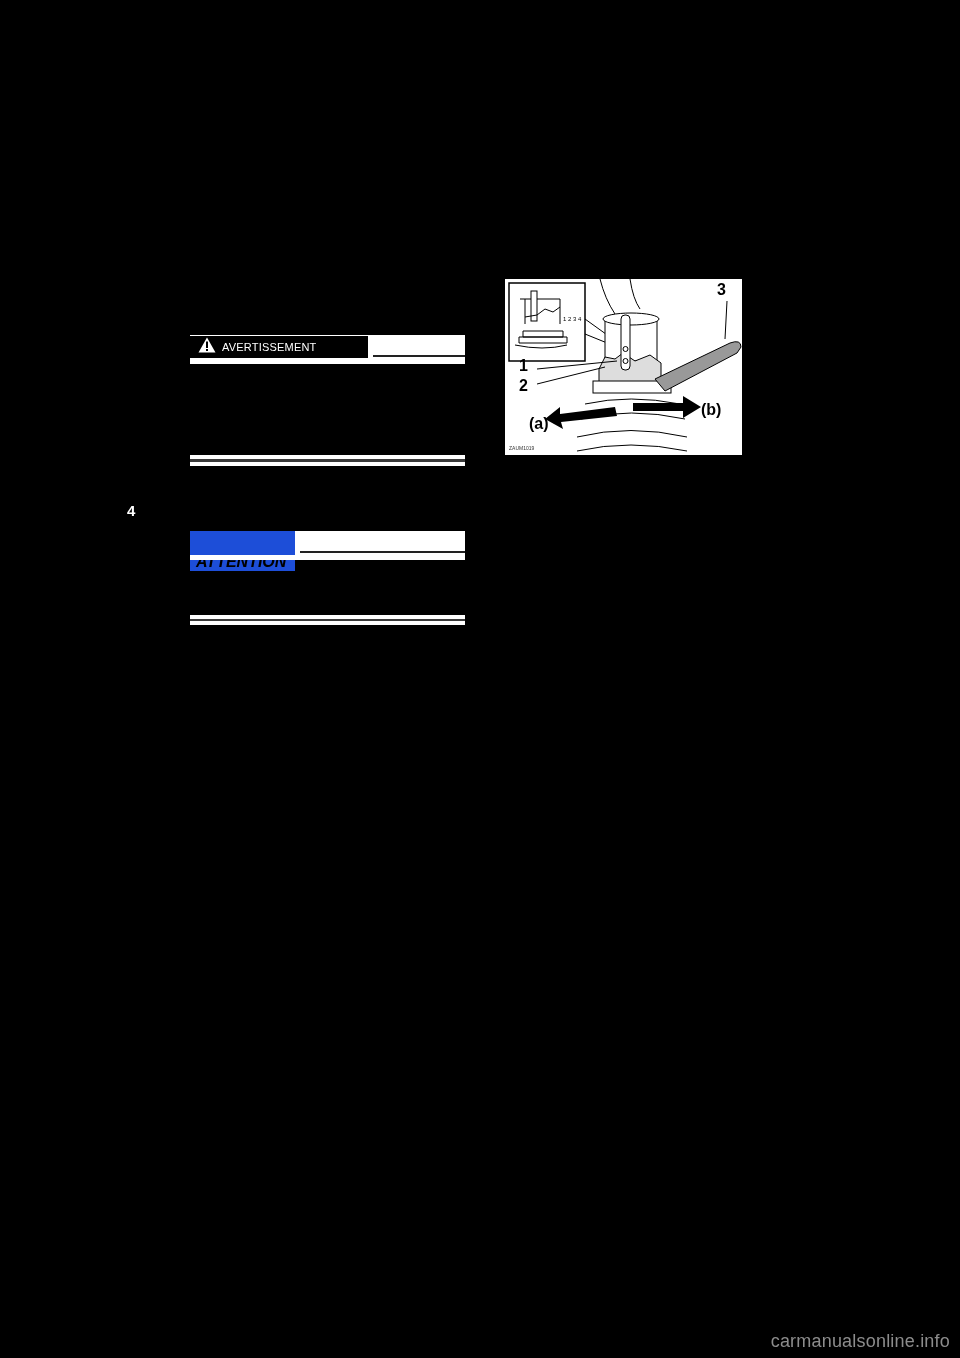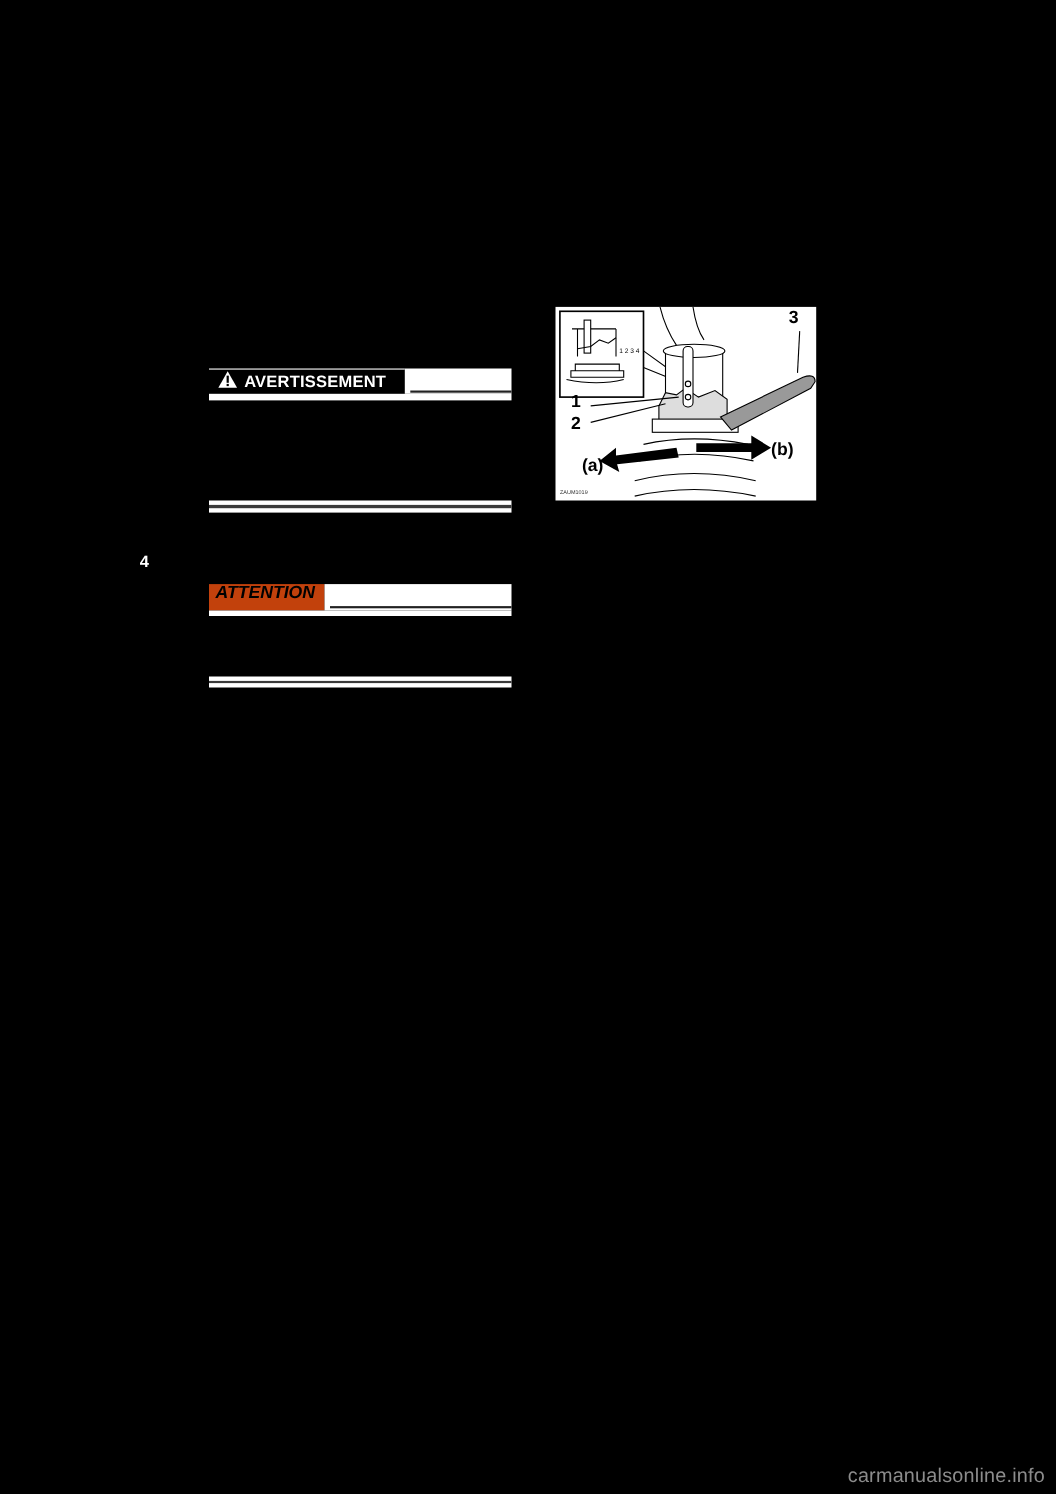--- a/index.html
+++ b/index.html
@@ -11,32 +11,32 @@
 
     
     .chapter-num { left: 127px; top: 502px; font-size: 15px; font-weight: bold; color: #fff; }
 
     
     .warn-header { left: 190px; top: 335px; width: 275px; height: 23px; }
     .warn-label {
       position: absolute; left: 0; top: 0; width: 178px; height: 23px; background: #000;
       border-top: 1px solid #fff; display: flex; align-items: center; gap: 6px; padding-left: 8px; box-sizing: border-box;
     }
-    .warn-label span.t { font-size: 15px; font-weight: bold; color: #fff; letter-spacing: 0.2px; }
+    .warn-label span.t { font-size: 11px; font-weight: normal; color: #fff; letter-spacing: 0.2px; }
     .warn-white { position: absolute; left: 178px; top: 0; width: 97px; height: 23px; background: #fff; }
     .warn-white .line { position: absolute; left: 5px; right: 0; bottom: 1px; height: 2px; background: #222; }
     .warn-under { left: 190px; top: 358px; width: 275px; height: 6px; background: #fff; }
     .warn-bottom { left: 190px; top: 455px; width: 275px; height: 11px; background: #fff; }
     .warn-bottom .mid { position: absolute; left: 0; right: 0; top: 4px; height: 3px; background: #3a3a3a; }
 
     
     .att-header { left: 190px; top: 531px; width: 275px; height: 24px; }
     .att-label {
-      position: absolute; left: 0; top: 0; width: 105px; height: 24px; background: #c2410c;
-      display: flex; align-items: flex-start; padding-left: 6px; box-sizing: border-box;
+      position: absolute; left: 0; top: 0; width: 105px; height: 40px; background: #1d4ed8;
+      display: flex; align-items: flex-end; padding-left: 6px; box-sizing: border-box;
     }
     .att-label span { font-size: 16px; font-weight: bold; font-style: italic; color: #000; }
     .att-white { position: absolute; left: 105px; top: 0; width: 170px; height: 24px; background: #fff; }
     .att-white .line { position: absolute; left: 5px; right: 0; bottom: 2px; height: 2px; background: #222; }
     .att-under { left: 190px; top: 555px; width: 275px; height: 5px; background: #fff; }
     .att-bottom { left: 190px; top: 615px; width: 275px; height: 10px; background: #fff; }
     .att-bottom .mid { position: absolute; left: 0; right: 0; top: 4px; height: 2px; background: #3a3a3a; }
 
     
     .figure { left: 505px; top: 279px; width: 237px; height: 176px; background: #fff; overflow: hidden; }

